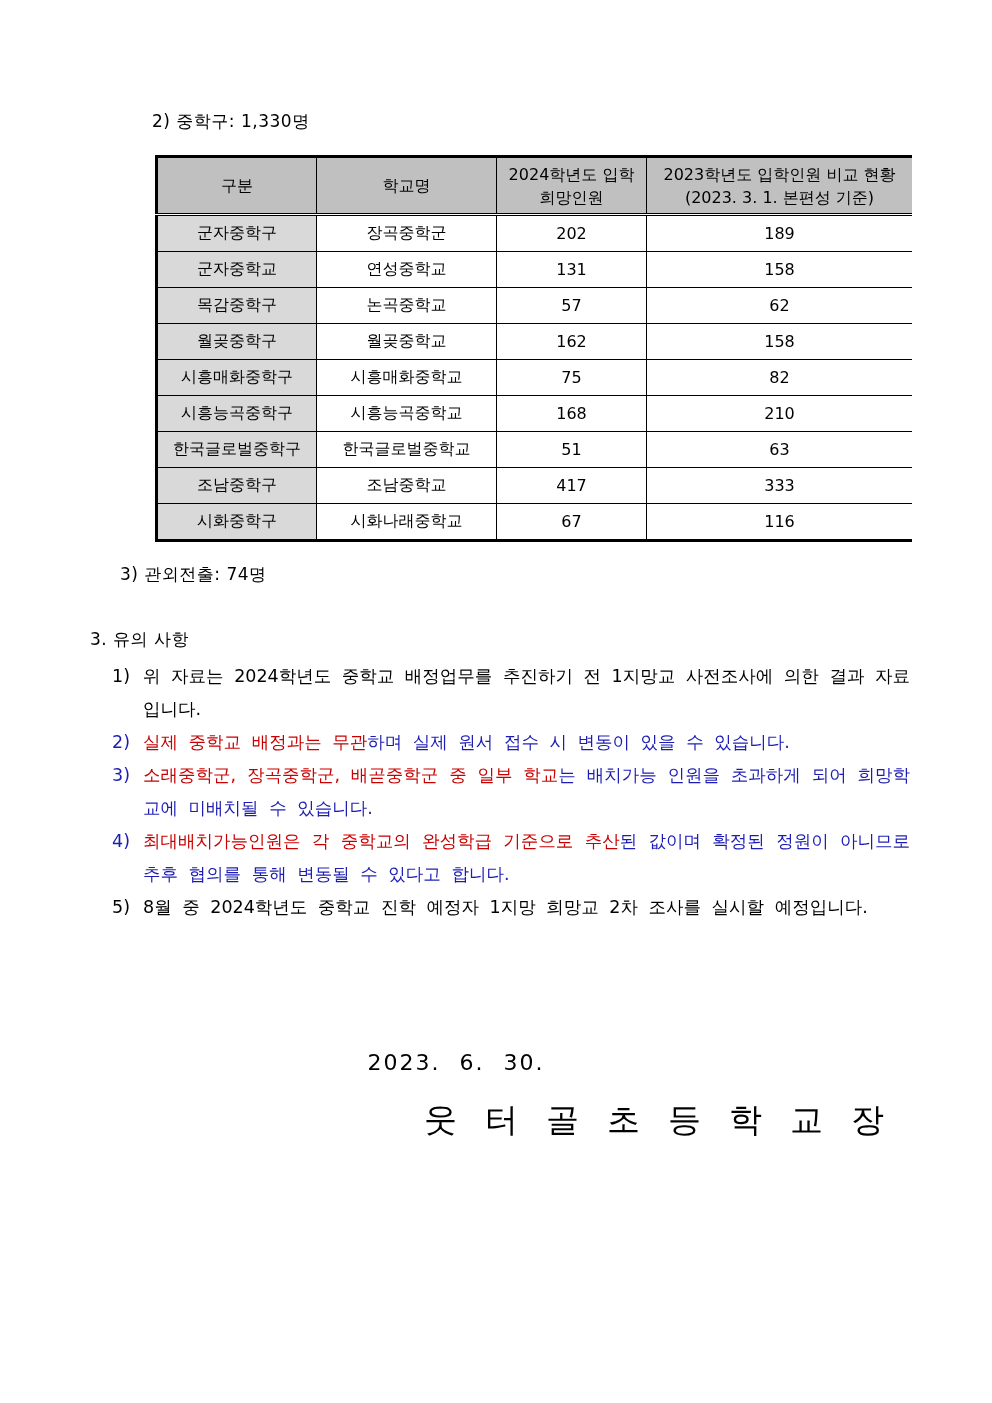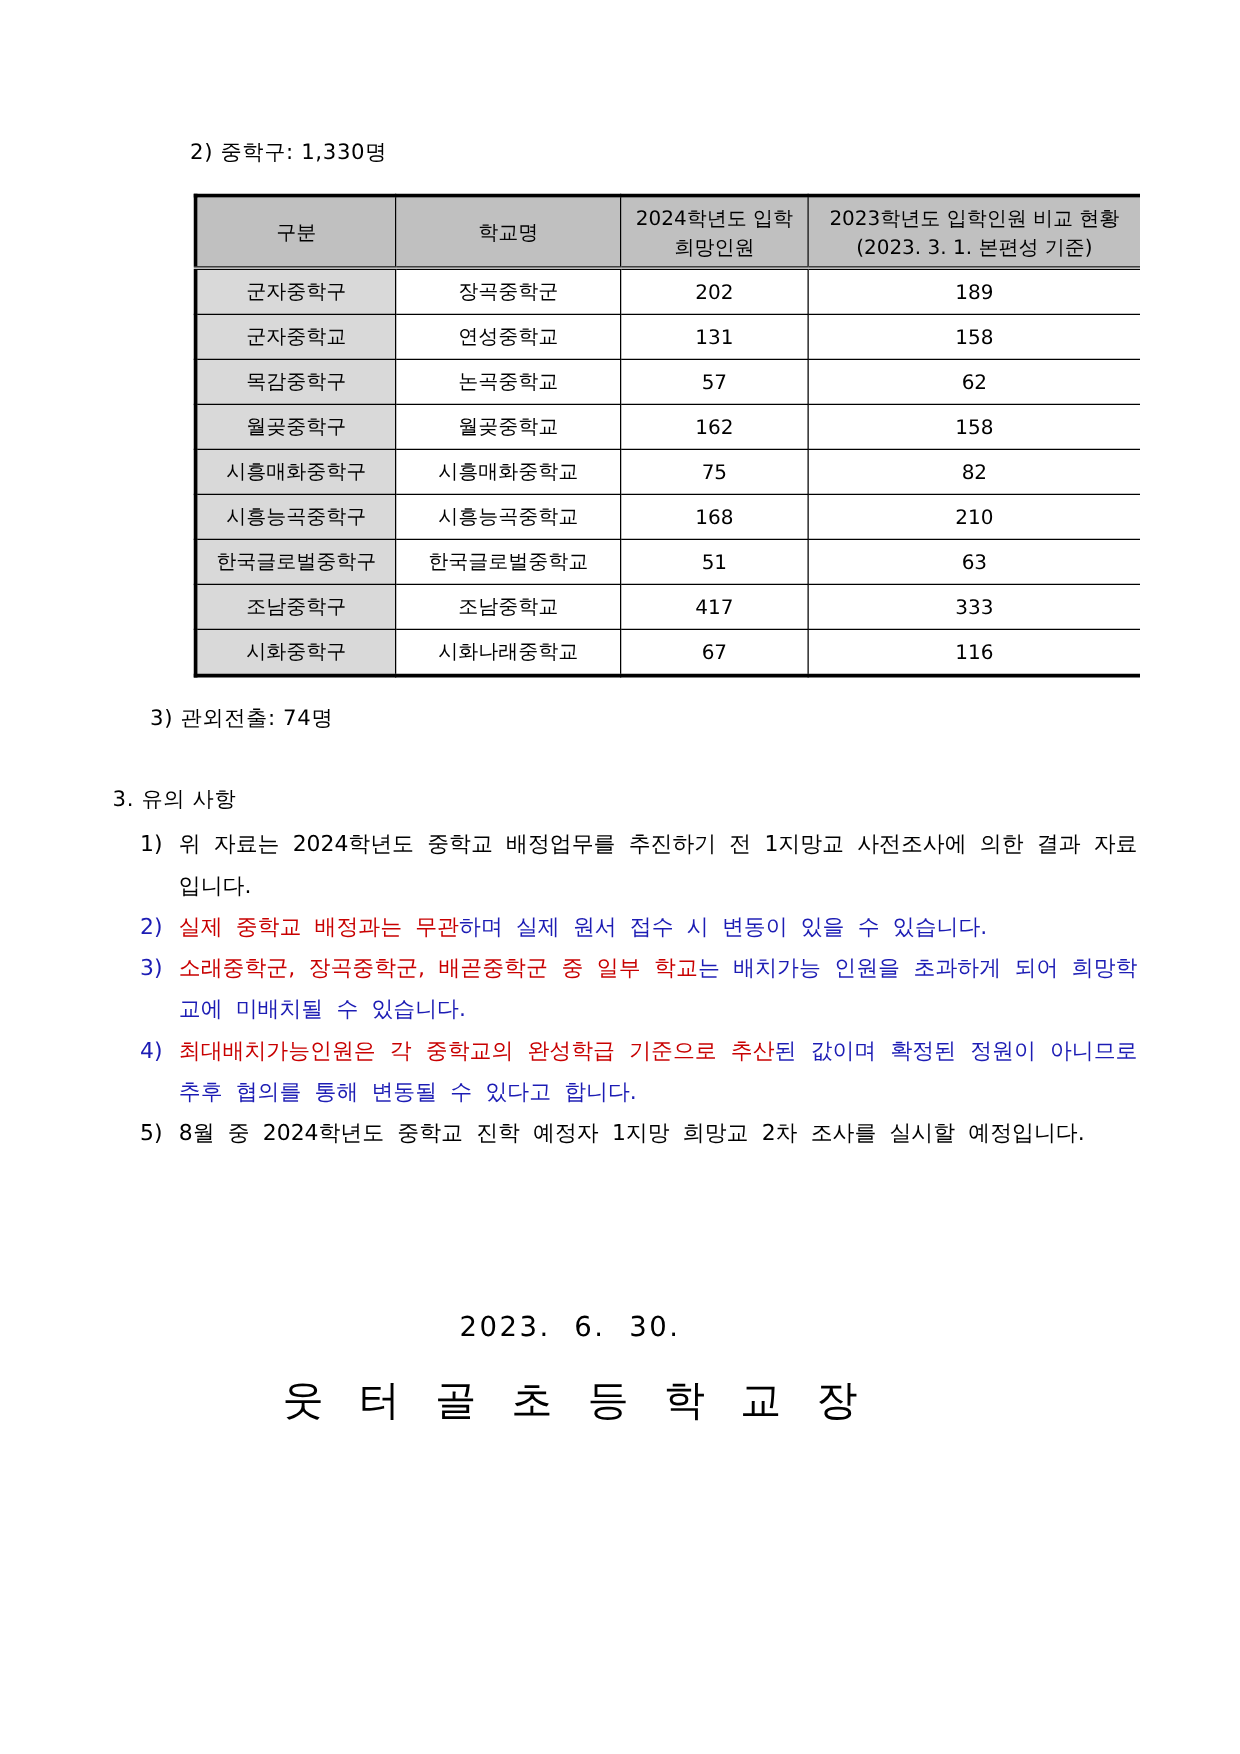--- a/index.html
+++ b/index.html
@@ -64,21 +64,21 @@
   
   .doc-date{
     position:absolute;left:0;right:0;top:1050px;
     text-align:center;
     font-size:22px;
     letter-spacing:2px;
     word-spacing:10px;
   }
   .doc-signature{
     position:absolute;left:0;right:0;top:1098px;
-    text-align:center;
+    text-align:right;
     font-size:33px;
     letter-spacing:28px;
     text-indent:28px; 
     white-space:nowrap;
   }
 </style>
 </head>
 <body>
 
 <div class="page">

